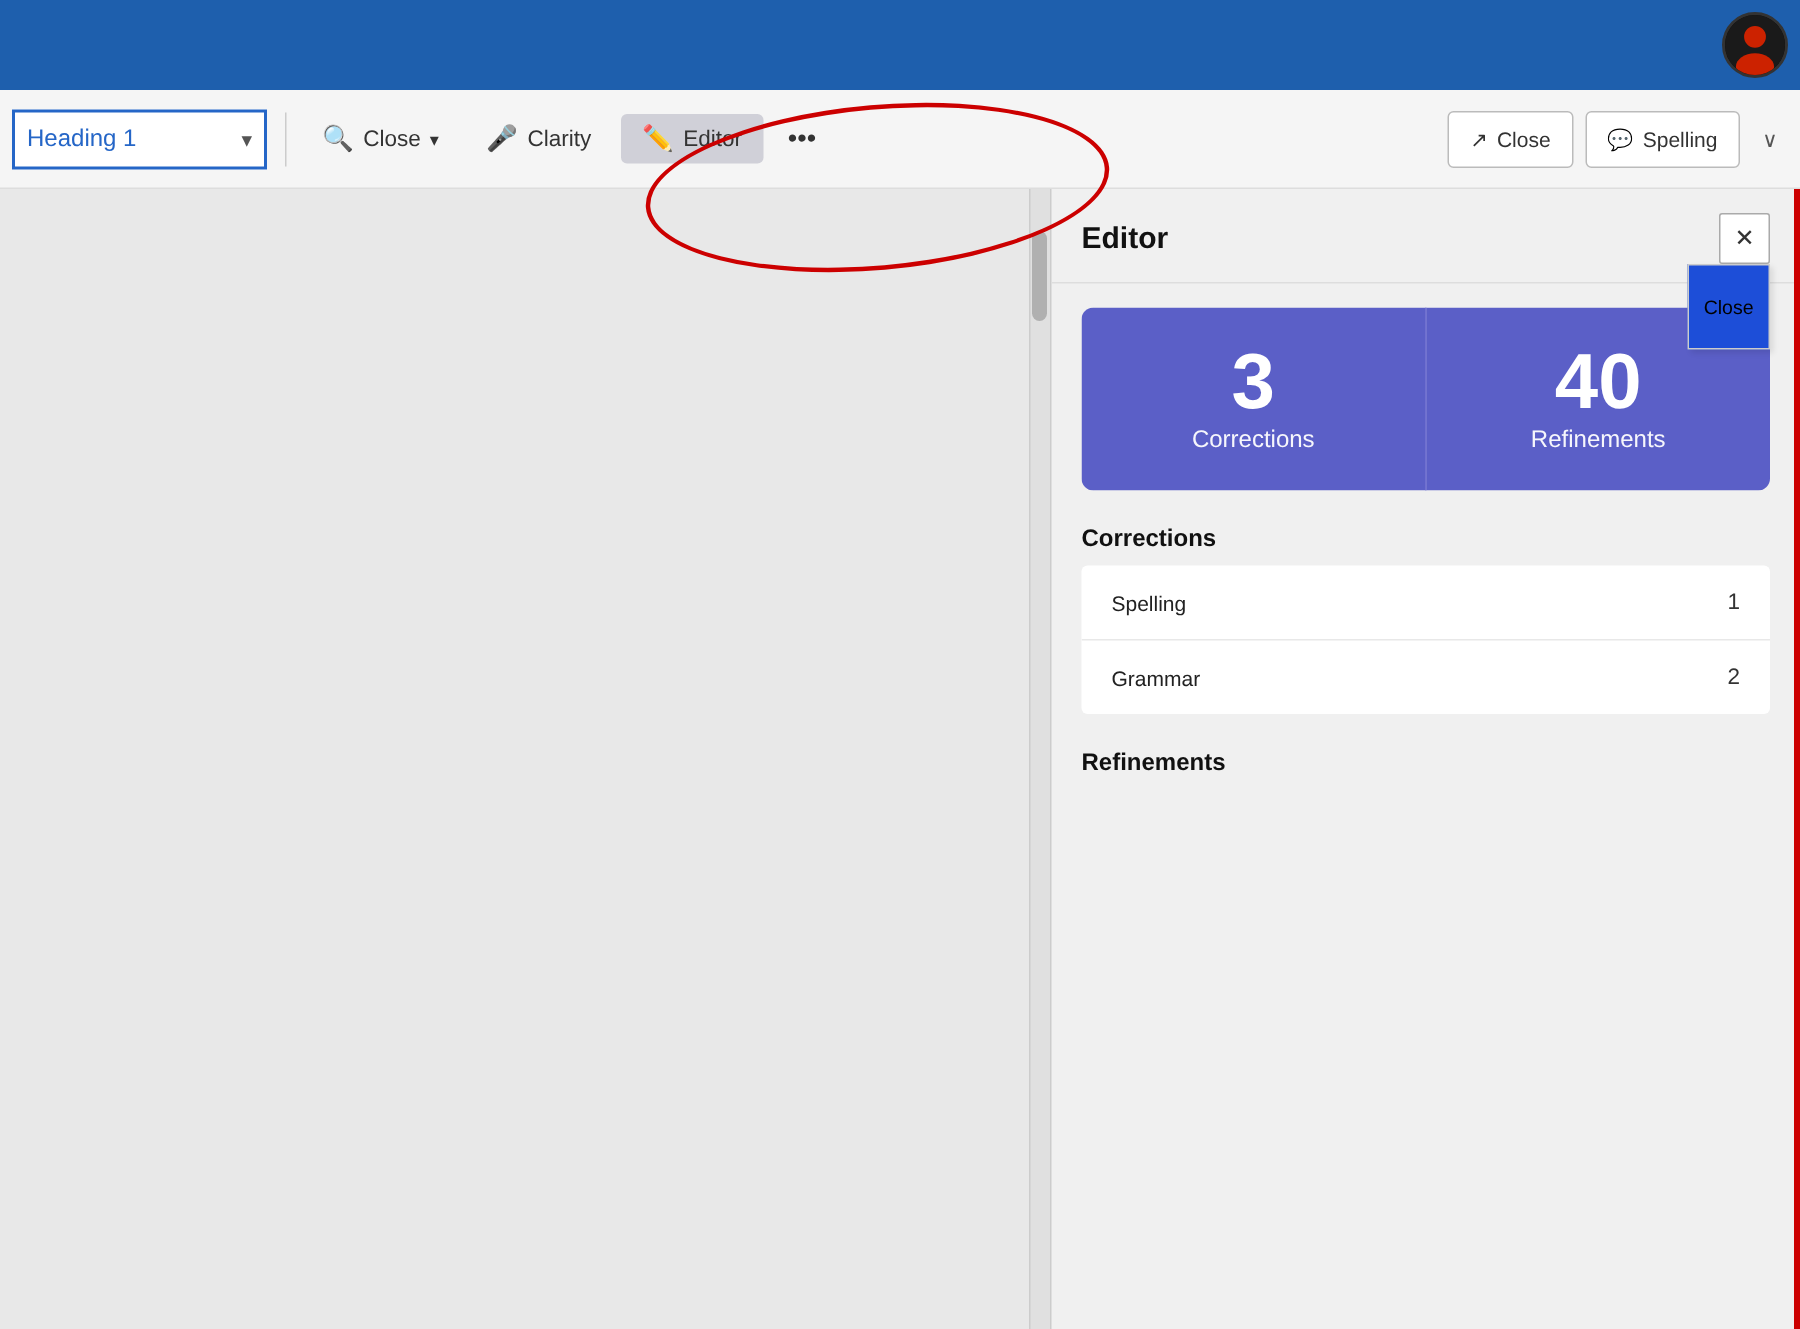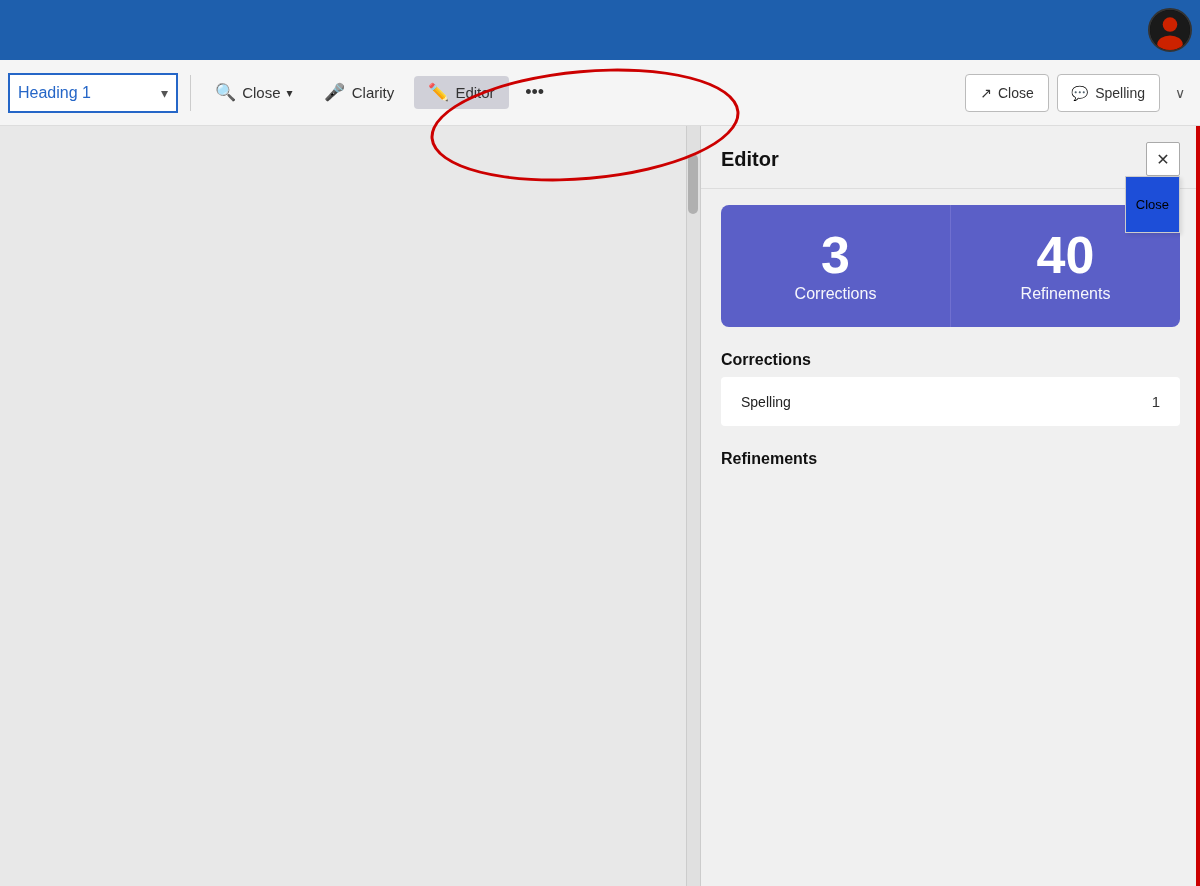--- a/index.html
+++ b/index.html
@@ -454,20 +454,24 @@
         <span class="stat-label">Refinements</span>
       </div>
     </div>
 
     <div class="section-title">Corrections</div>
     <div class="items-list">
       <div class="list-item">
         <span class="list-item-label">Spelling</span>
         <span class="list-item-count">1</span>
       </div>
+      <div class="list-item">
+        <span class="list-item-label">Grammar</span>
+        <span class="list-item-count">2</span>
+      </div>
     </div>
 
     <div class="refinements-section">
       <div class="section-title">Refinements</div>
     </div>
 
     <div class="red-line"></div>
   </div>
 
 </div>

